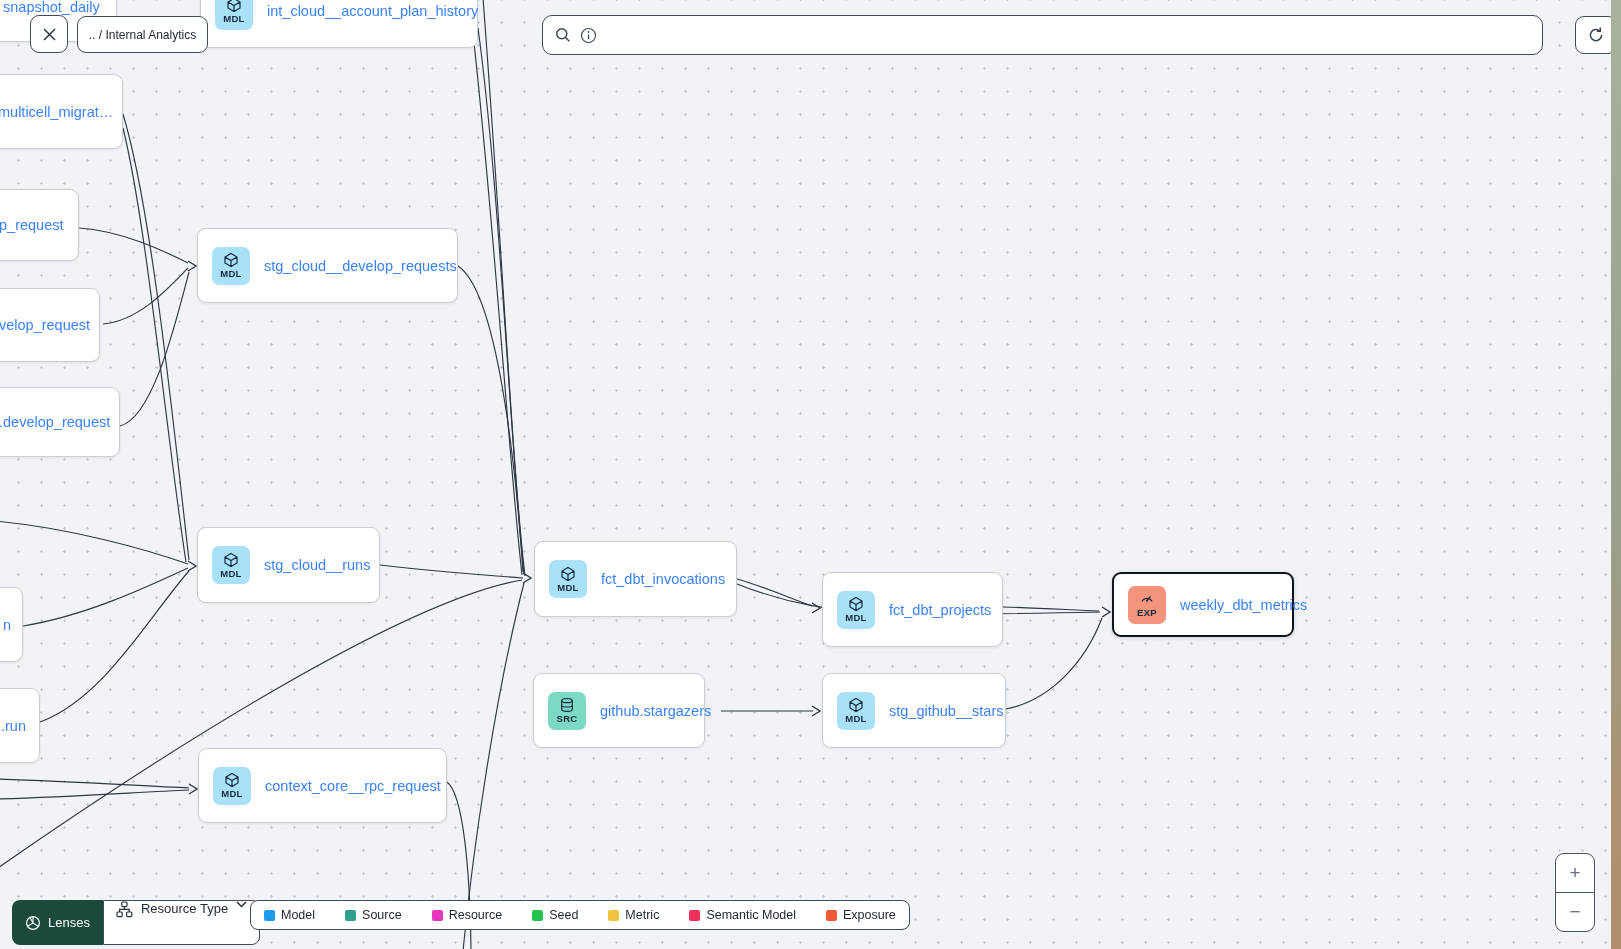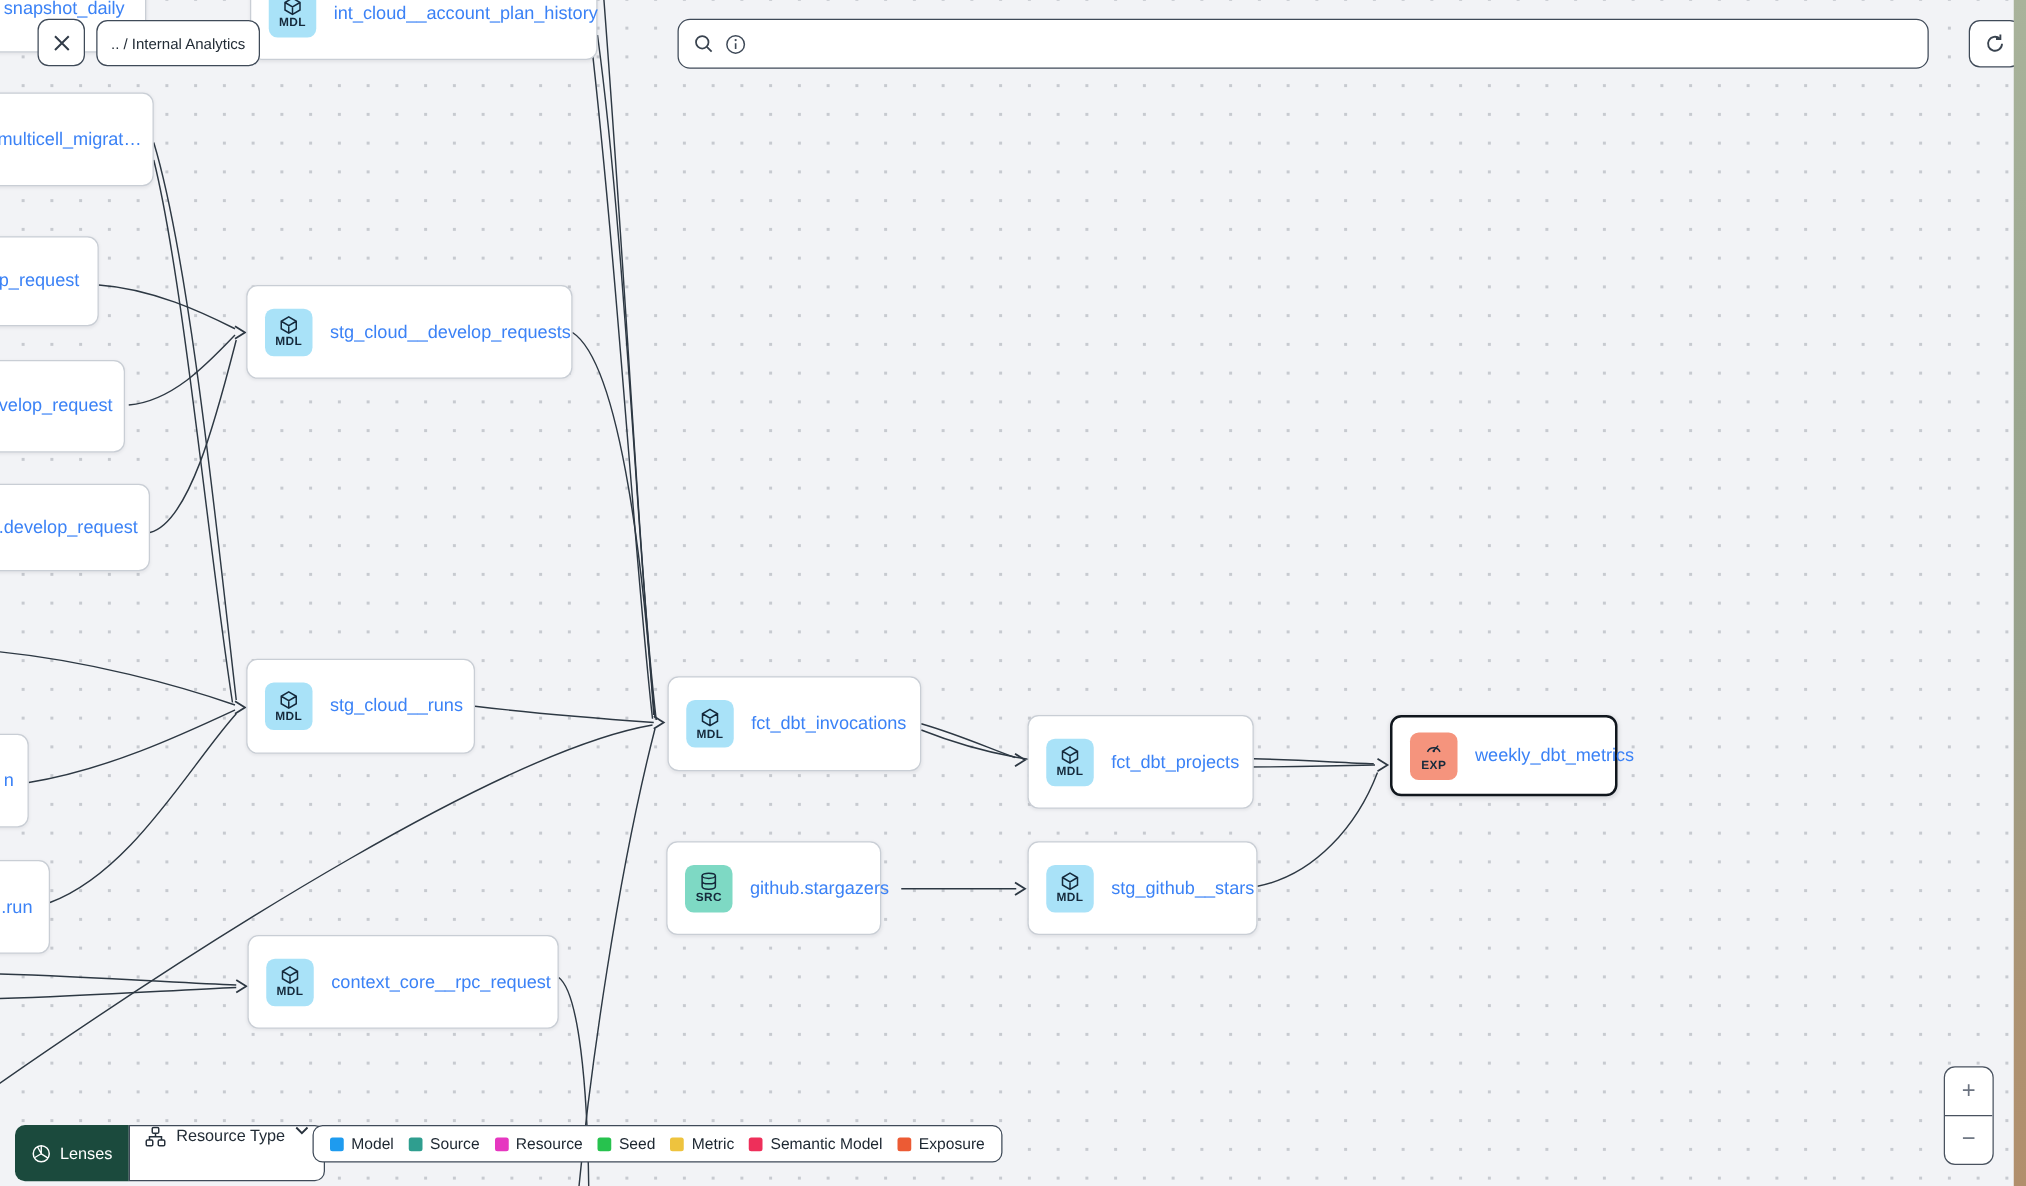--- a/index.html
+++ b/index.html
@@ -43,21 +43,21 @@
   #search-input { flex:1; border:none; outline:none; font-size:13.5px; color:#1c2733;
     font-family:"Liberation Sans","DejaVu Sans",sans-serif; background:transparent; }
 
   
   #lenses-wrap { position:absolute; left:12px; top:900px; height:45px; display:flex; }
   #lenses-btn { background:#1b4a3d; color:#fff; border-radius:8px 0 0 8px; display:flex; align-items:center;
     gap:7px; padding:0 13px; font-size:13px; cursor:pointer; }
   #resource-btn { background:#fff; border:1.5px solid #3f4a58; border-radius:0 8px 8px 0; display:flex;
     align-items:flex-start; gap:8px; padding:0 12px; font-size:13px; color:#222c36; cursor:pointer; }
   #legend { position:absolute; left:250px; top:900px; height:30px; background:#fff;
-    border:1.5px solid #3f4a58; border-radius:8px; display:flex; align-items:center; padding:0 13px; gap:12px; }
+    border:1.5px solid #3f4a58; border-radius:8px; display:flex; align-items:center; padding:0 13px; gap:30px; }
   .legend-item { display:flex; align-items:center; gap:6px; font-size:12.5px; color:#1c2630; white-space:nowrap; }
   .legend-swatch { width:11px; height:11px; border-radius:2px; display:inline-block; }
 
   #zoomctl { position:absolute; left:1555px; top:853px; width:40px; height:79px; background:#fff;
     border:1.5px solid #49525f; border-radius:9px; display:flex; flex-direction:column; overflow:hidden; }
   .zoom-cell { flex:1; display:flex; align-items:center; justify-content:center; font-size:19px;
     color:#6b7380; cursor:pointer; }
   #zoom-out-btn { border-top:1px solid #49525f; }
 </style>
 </head>

